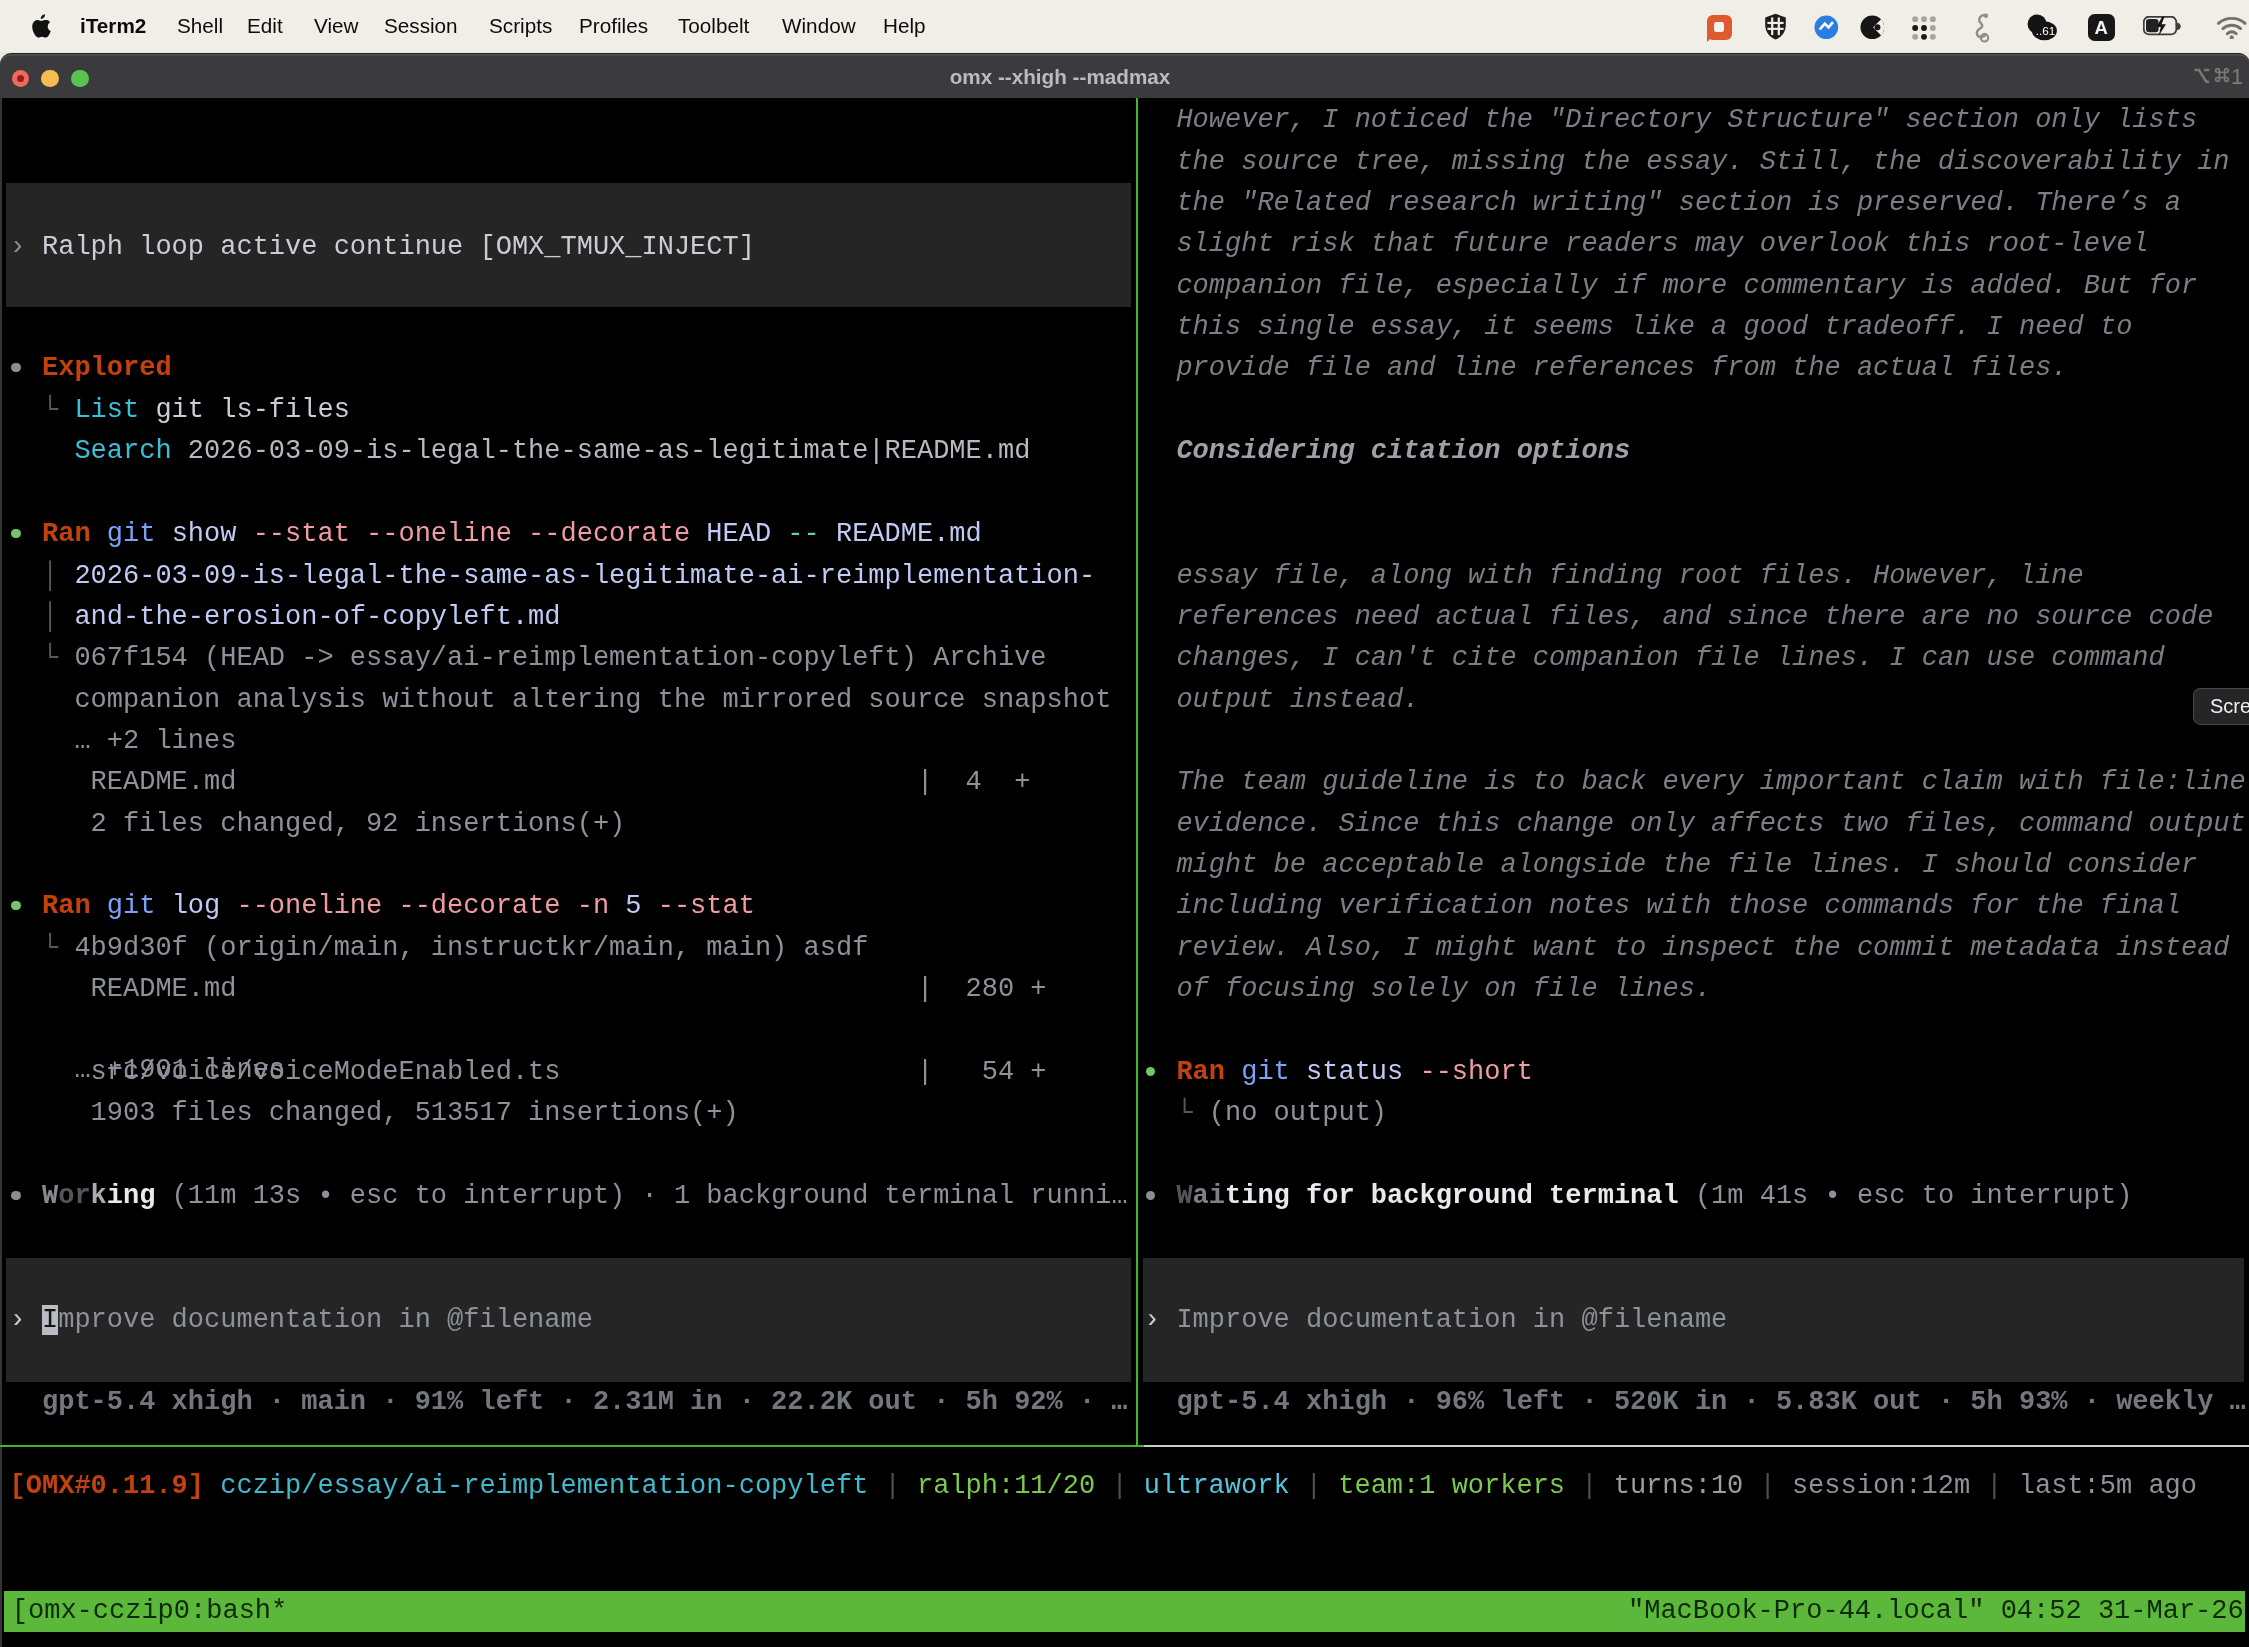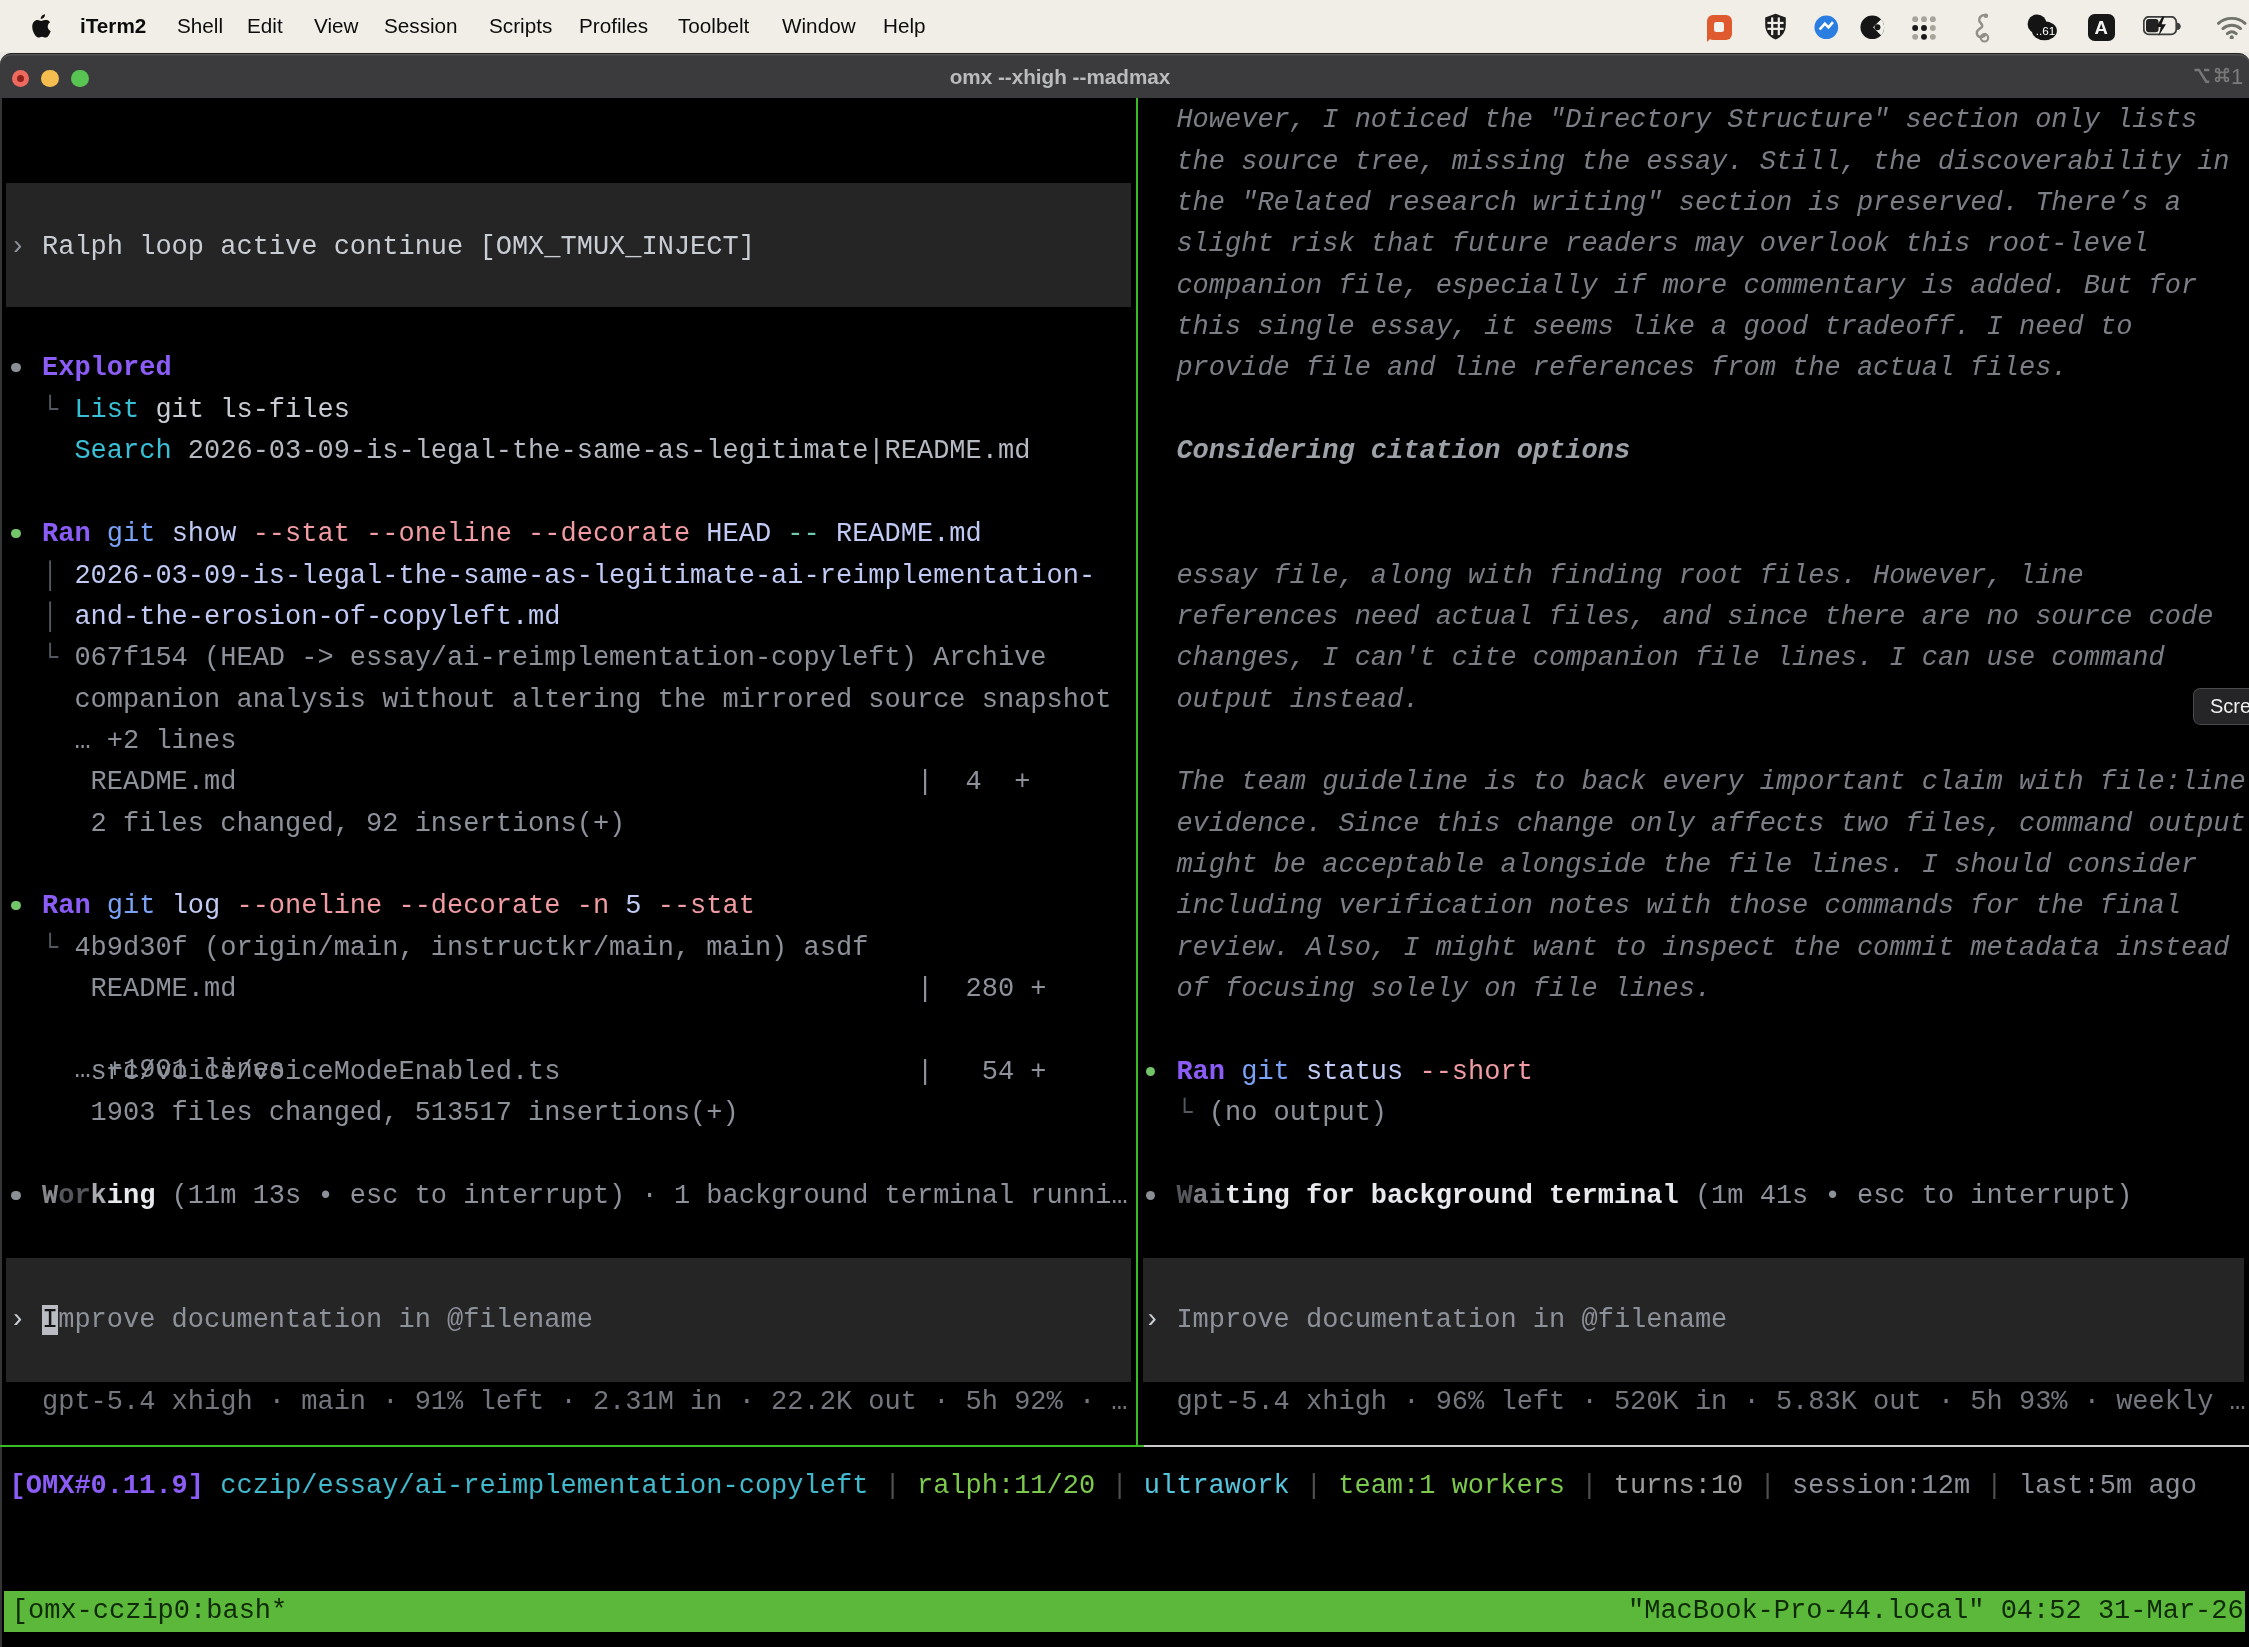--- a/index.html
+++ b/index.html
@@ -1,21 +1,21 @@
 <!DOCTYPE html>
 <html style="font-size:11.8px"><head><meta charset="utf-8"><style>
 html,body{margin:0;padding:0;background:#000;}
 body{width:2250px;height:1648px;position:relative;overflow:hidden;font-family:"Liberation Sans",sans-serif;}
 .abs{position:absolute;}
 .mono{position:absolute;font-family:"Liberation Mono",monospace;font-size:27px;line-height:41px;white-space:pre;color:#8d919a;}
 .b{font-weight:bold;}
-.wh{color:#c9cdd4;} .bw{color:#8b5cf6;font-weight:bold;} .gy{color:#8d919a;} .shr{color:#e8eaee;font-weight:bold;}
+.wh{color:#c9cdd4;} .bw{color:#c2410c;font-weight:bold;} .gy{color:#8d919a;} .shr{color:#e8eaee;font-weight:bold;}
 .lav{color:#c0caf5;} .blu{color:#7aa2f7;} .pnk{color:#f19ba3;} .tea{color:#6fcbb0;}
 .cy{color:#38c0d6;} .cyl{color:#41b9cc;} .sg{color:#7cc94e;}
-.ug{color:#55c5de;} .pp{color:#4f4f4f;} .dim{color:#74777e;} .tree{color:#53575e;}
+.ug{color:#55c5de;} .pp{color:#4f4f4f;} .dim{color:#74777e;font-weight:bold;} .tree{color:#53575e;}
 .it{color:#7b7e85;font-style:italic;} .bit{color:#9da1a8;font-weight:bold;font-style:italic;}
 .cit{color:#4494a8;font-style:italic;} .gyl{color:#b5bac2;} .g2{color:#9d9d9d;}
 .box{position:absolute;background:#252525;}
 .dot{position:absolute;width:9.6px;height:9.6px;border-radius:50%;background:#8a8f96;}
 .dot.g{background:#73c56a;}
 .menu{position:absolute;top:0;left:0;width:2250px;height:52px;background:#f0eee7;}
 .mi{position:absolute;top:10.3px;font-size:20.7px;color:#0c0c0c;line-height:32px;}
 .tbar{position:absolute;top:53px;left:0;width:2250px;height:45px;background:#3b3b3d;border-radius:11.8px 11.8px 0 0;border-top:1.5px solid #242424;box-sizing:border-box;box-shadow:inset 0 1.5px 0 #525252;}
 .tl{position:absolute;top:15.5px;width:17.7px;height:17.7px;border-radius:50%;}
 .term{position:absolute;top:98px;left:0;width:2250px;height:1549px;background:#000;}

